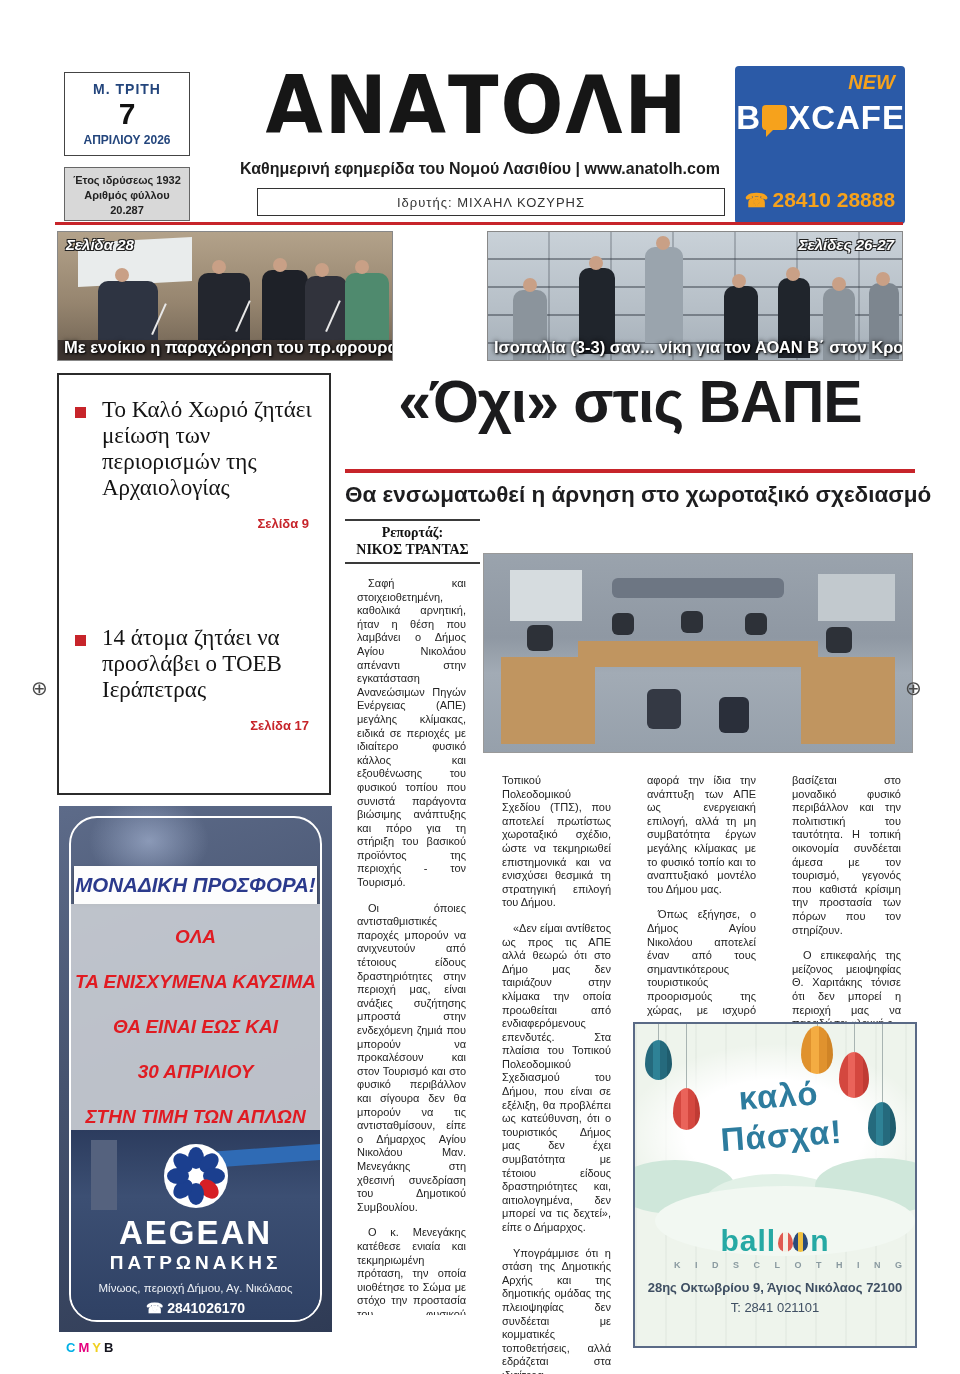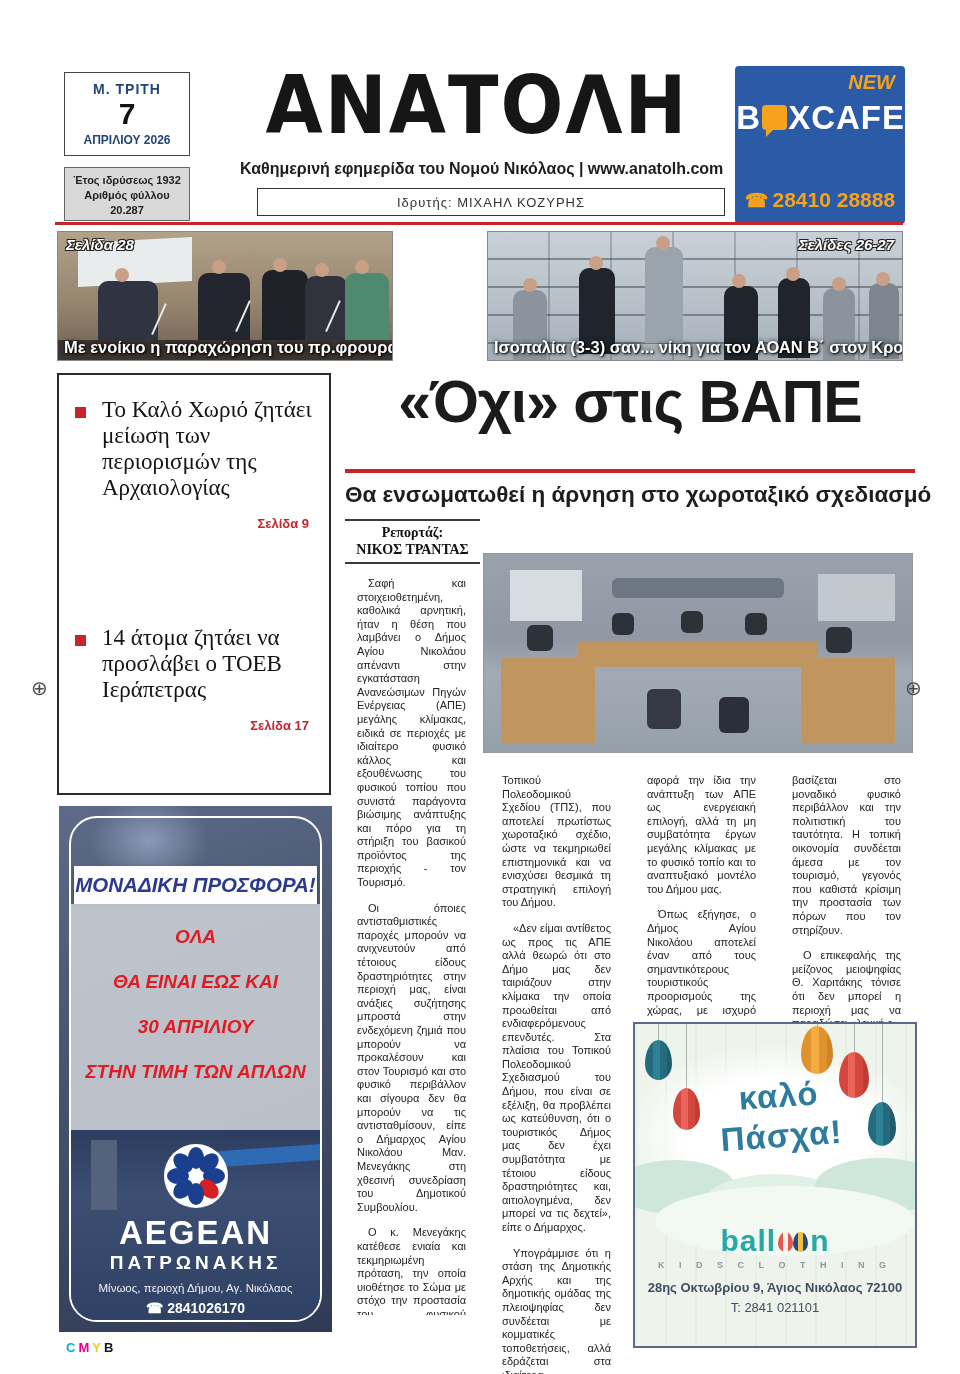--- a/index.html
+++ b/index.html
@@ -119,21 +119,21 @@
   .egg.orange{background:linear-gradient(90deg,#e0922e 0 30%,#f4ac42 30% 55%,#e0922e 55% 80%,#d08426 80%);}
   .greeting{position:absolute;left:60px;top:52px;width:170px;text-align:center;color:#2d7c9e;
             font-weight:900;font-size:33px;line-height:40px;transform:rotate(-4deg);letter-spacing:1px;}
   .cloud{position:absolute;border-radius:50%;}
   .balloon-brand{position:absolute;left:0;width:100%;top:200px;text-align:center;color:#26a9a4;
                  font-weight:900;font-size:30px;letter-spacing:1px;}
   .bln{display:inline-block;width:15px;height:20px;border-radius:50% 50% 50% 50%/58% 58% 42% 42%;position:relative;top:1px;}
   .bln.b1{background:linear-gradient(90deg,#e05a50 0 34%,#f4efe4 34% 66%,#e05a50 66%);margin-left:2px;}
   .bln.b2{background:linear-gradient(90deg,#2b4a7a 0 34%,#f0c040 34% 66%,#2b4a7a 66%);margin-right:2px;}
   .easter-tag{position:absolute;left:0;width:100%;top:236px;text-align:center;color:#8a9aa0;
-              font-size:9px;font-weight:bold;letter-spacing:6px;}
+              font-size:9px;font-weight:bold;letter-spacing:6px;padding-left:16px;}
   .easter-addr{position:absolute;left:0;width:100%;top:256px;text-align:center;color:#3f4f63;font-size:13px;font-weight:bold;}
   .easter-tel{position:absolute;left:0;width:100%;top:276px;text-align:center;color:#3f4f63;font-size:13px;}
 
   .regmark{font-size:20px;color:#4a4a4a;}
 </style>
 </head>
 <body>
 
 <div class="page">
 
@@ -141,21 +141,21 @@
     <div class="date-day">Μ. ΤΡΙΤΗ</div>
     <div class="date-num">7</div>
     <div class="date-month">ΑΠΡΙΛΙΟΥ 2026</div>
   </div>
   <div class="abs issue-box">
     <div>Έτος ιδρύσεως 1932</div>
     <div>Αριθμός φύλλου</div>
     <div>20.287</div>
   </div>
   <div class="abs masthead">ΑΝΑΤΟΛΗ</div>
-  <div class="abs mast-sub">Καθημερινή εφημερίδα του Νομού Νικόλαος |  www.anatolh.com</div>
+  <div class="abs mast-sub">Καθημερινή εφημερίδα του Νομού Λασιθίου |  www.anatolh.com</div>
   <div class="abs founder-box">Ιδρυτής: ΜΙΧΑΗΛ ΚΟΖΥΡΗΣ</div>
 
   <div class="abs boxcafe">
     <div class="bc-new">NEW</div>
     <div class="bc-row"><span>B</span><span class="bc-box"></span><span>XCAFE</span></div>
     <div class="bc-phone"><span class="ph-icon">☎</span><span>28410 28888</span></div>
   </div>
   <div class="abs hdr-rule"></div>
 
   <div class="abs photo photo-l">
@@ -255,20 +255,21 @@
     <div class="continuation">Η ΣΥΝΕΧΕΙΑ: Στη σελίδα 10</div>
   </div>
 
   <div class="abs aegean">
     <div class="aeg-glow"></div>
     <div class="aeg-frame">
       <div class="aeg-band">ΜΟΝΑΔΙΚΗ ΠΡΟΣΦΟΡΑ!</div>
       <div class="aeg-gray"></div>
       <div class="aeg-lines">
         <div>ΟΛΑ</div>
+        <div>ΤΑ ΕΝΙΣΧΥΜΕΝΑ ΚΑΥΣΙΜΑ</div>
         <div>ΘΑ ΕΙΝΑΙ ΕΩΣ ΚΑΙ</div>
         <div>30 ΑΠΡΙΛΙΟΥ</div>
         <div>ΣΤΗΝ ΤΙΜΗ ΤΩΝ ΑΠΛΩΝ</div>
       </div>
       <div class="aeg-photo">
         <div class="aeg-canopy"></div>
         <div class="aeg-pump"></div>
         <div class="aeg-logo">
           <svg width="64" height="64" viewBox="0 0 64 64">
             <g>

